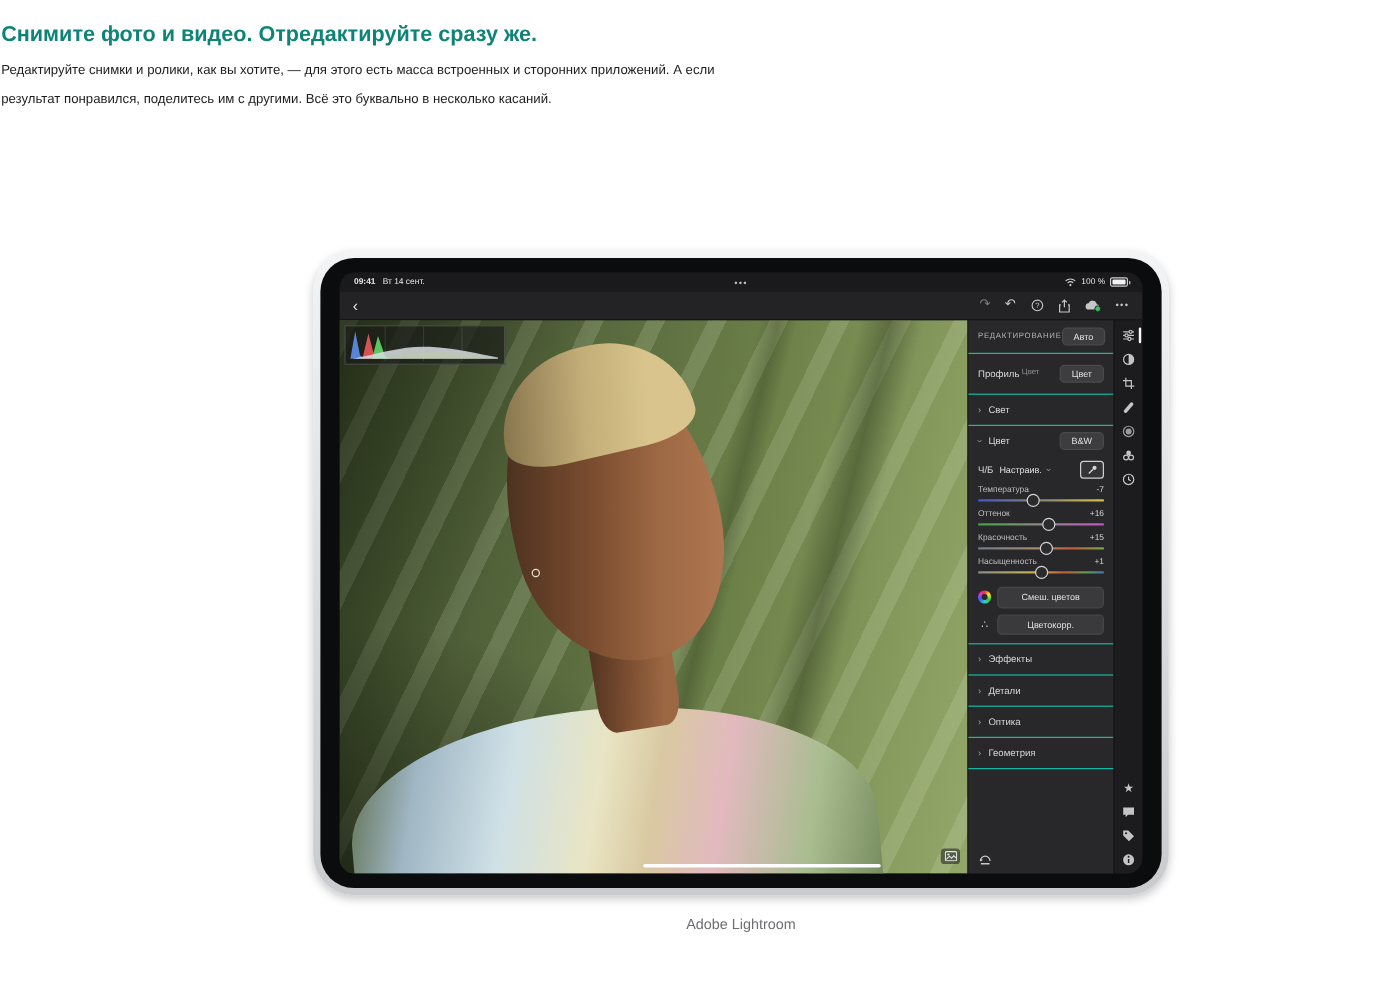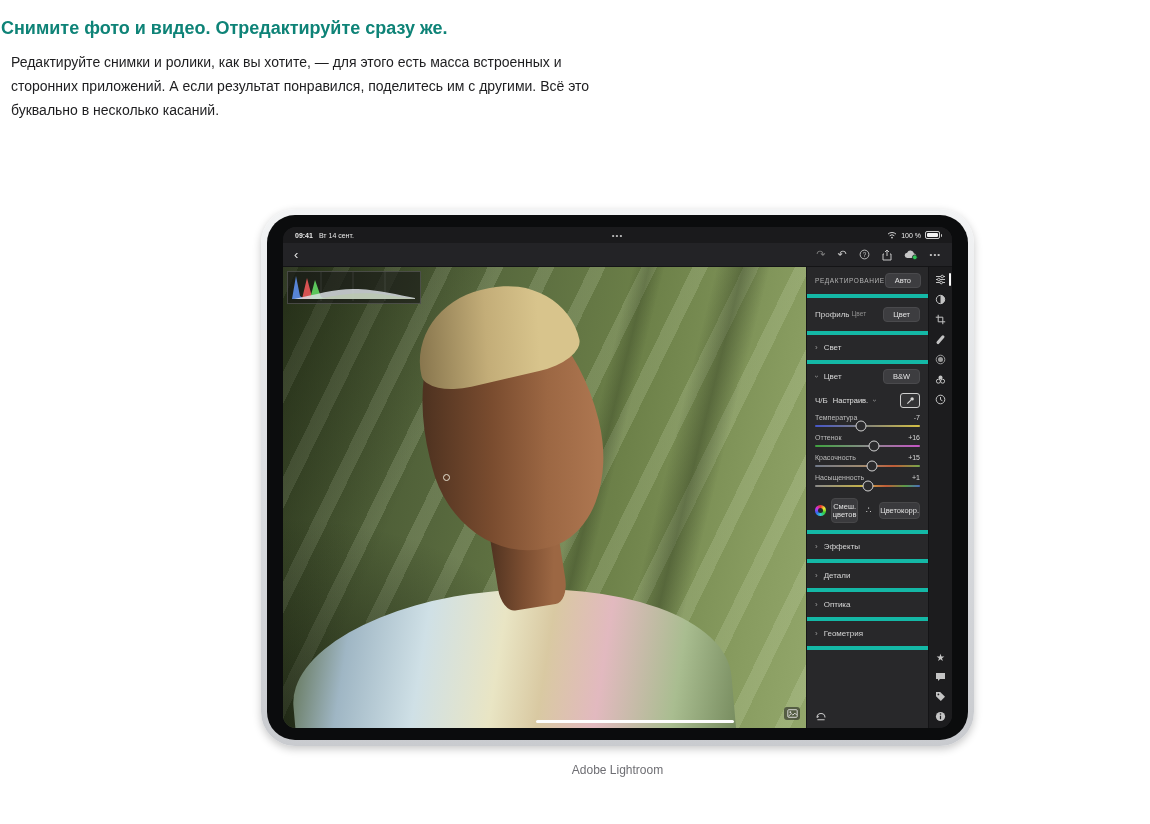--- a/index.html
+++ b/index.html
@@ -1,21 +1,21 @@
 <!DOCTYPE html>
 <html><head>
 <meta charset="utf-8">
 <style>
   html,body{margin:0;padding:0}
   body{width:1150px;height:824px;background:#ffffff;font-family:"Liberation Sans",sans-serif;position:relative;overflow:hidden}
 
   
   .copy{position:absolute;left:1px;top:16px;width:606px}
   .copy h1{margin:0 0 7px;font-size:18px;line-height:24px;font-weight:700;color:#0e8377}
-  .copy p{margin:10px;font-size:14px;line-height:24px;color:#1d1d1f}
+  .copy p{margin:0;font-size:11px;line-height:24px;color:#1d1d1f}
 
   
   .device{position:absolute;left:261px;top:209px;width:713px;height:537px;border-radius:34px;
     background:linear-gradient(180deg,#f3f4f5 0%,#dddfe2 45%,#c9cbcf 100%);
     box-shadow:0 3px 8px rgba(0,0,0,.22)}
   .bezel{position:absolute;inset:6px;border-radius:28px;background:#0b0c0d}
   .screen{position:absolute;left:22px;top:18px;width:669px;height:501px;border-radius:13px;overflow:hidden;
     background:#1e1e20;display:flex;flex-direction:column}
 
   
@@ -66,21 +66,21 @@
     border:1px solid rgba(105,105,105,.55)}
   .histogram svg{display:block}
 
   
   .home-indicator{position:absolute;bottom:5px;left:253px;width:198px;height:3px;border-radius:2px;background:#fdfdfd;z-index:5}
   .filmstrip-btn{position:absolute;bottom:8px;right:6px;width:16px;height:13px;border-radius:3px;
     background:rgba(25,25,25,.55);display:flex;align-items:center;justify-content:center;z-index:4;cursor:pointer}
 
   
   .panel{width:121px;flex:0 0 auto;background:#28282a;border-left:1px solid #161618;display:flex;flex-direction:column;color:#c9c9c9}
-  .pgroup{border-bottom:4px solid #14b8a6}
+  .pgroup{border-bottom:1px solid #14b8a6}
   .prow{display:flex;align-items:center;padding:0 8px}
   .chev{color:#9b9b9b;font-size:8px;margin-right:6px;display:inline-block}
   .chev.down{transform:rotate(90deg)}
   .rowlabel{font-size:8px;color:#d6d6d6}
   .caps{font-size:6.5px;letter-spacing:.6px;color:#b2b2b2}
   .btn{margin-left:auto;background:#3d3d40;border:1px solid #4a4a4d;border-radius:4px;color:#e3e3e3;
     font-size:7.5px;padding:3px 9px;line-height:1;cursor:pointer;text-align:center}
   .p-edit{height:27px}
   .p-profile{height:33px}
   .p-profile .stack{display:flex;flex-direction:row;gap:2px}
@@ -99,21 +99,21 @@
   .track{position:relative;height:2px;border-radius:1px}
   .t-temp{background:linear-gradient(90deg,#4656c8,#83837a 48%,#d4c043)}
   .t-tint{background:linear-gradient(90deg,#3fa23f,#8a8a8a 50%,#c453c4)}
   .t-vib{background:linear-gradient(90deg,#70798a,#a08a6e 45%,#c05c38 75%,#76a84a)}
   .t-sat{background:linear-gradient(90deg,#8a8a8a,#c5b148 45%,#c05c38 68%,#5b9c49 86%,#4a6cc0)}
   .knob{position:absolute;top:50%;width:9px;height:9px;border-radius:50%;background:#2b2b2d;border:1.5px solid #d2d2d2;
     transform:translate(-50%,-50%);cursor:pointer}
   .pos-temp{left:44%}.pos-tint{left:56%}.pos-vib{left:54%}.pos-sat{left:50%}
 
   
-  .widebtns{padding:0 8px 7px;display:flex;flex-direction:row;gap:5px}
+  .widebtns{padding:0 8px 7px;display:flex;flex-direction:column;gap:5px}
   .wbrow{display:flex;align-items:center;gap:5px}
   .wbtn{flex:1;background:#3a3a3d;border:1px solid #474749;border-radius:4px;font-size:7.5px;color:#e0e0e0;
     text-align:center;padding:4px 0;line-height:1;cursor:pointer}
   .colorwheel{width:11px;height:11px;border-radius:50%;flex:0 0 auto;
     background:conic-gradient(#e33 0deg,#ee3 60deg,#3c3 120deg,#3cc 180deg,#36e 240deg,#c3e 300deg,#e33 360deg);
     display:flex;align-items:center;justify-content:center}
   .colorwheel i{width:5px;height:5px;border-radius:50%;background:#28282a;display:block}
   .tridots{width:11px;height:11px;color:#cfcfcf;font-size:9px;line-height:11px;text-align:center;flex:0 0 auto}
 
   .spacer{flex:1}

